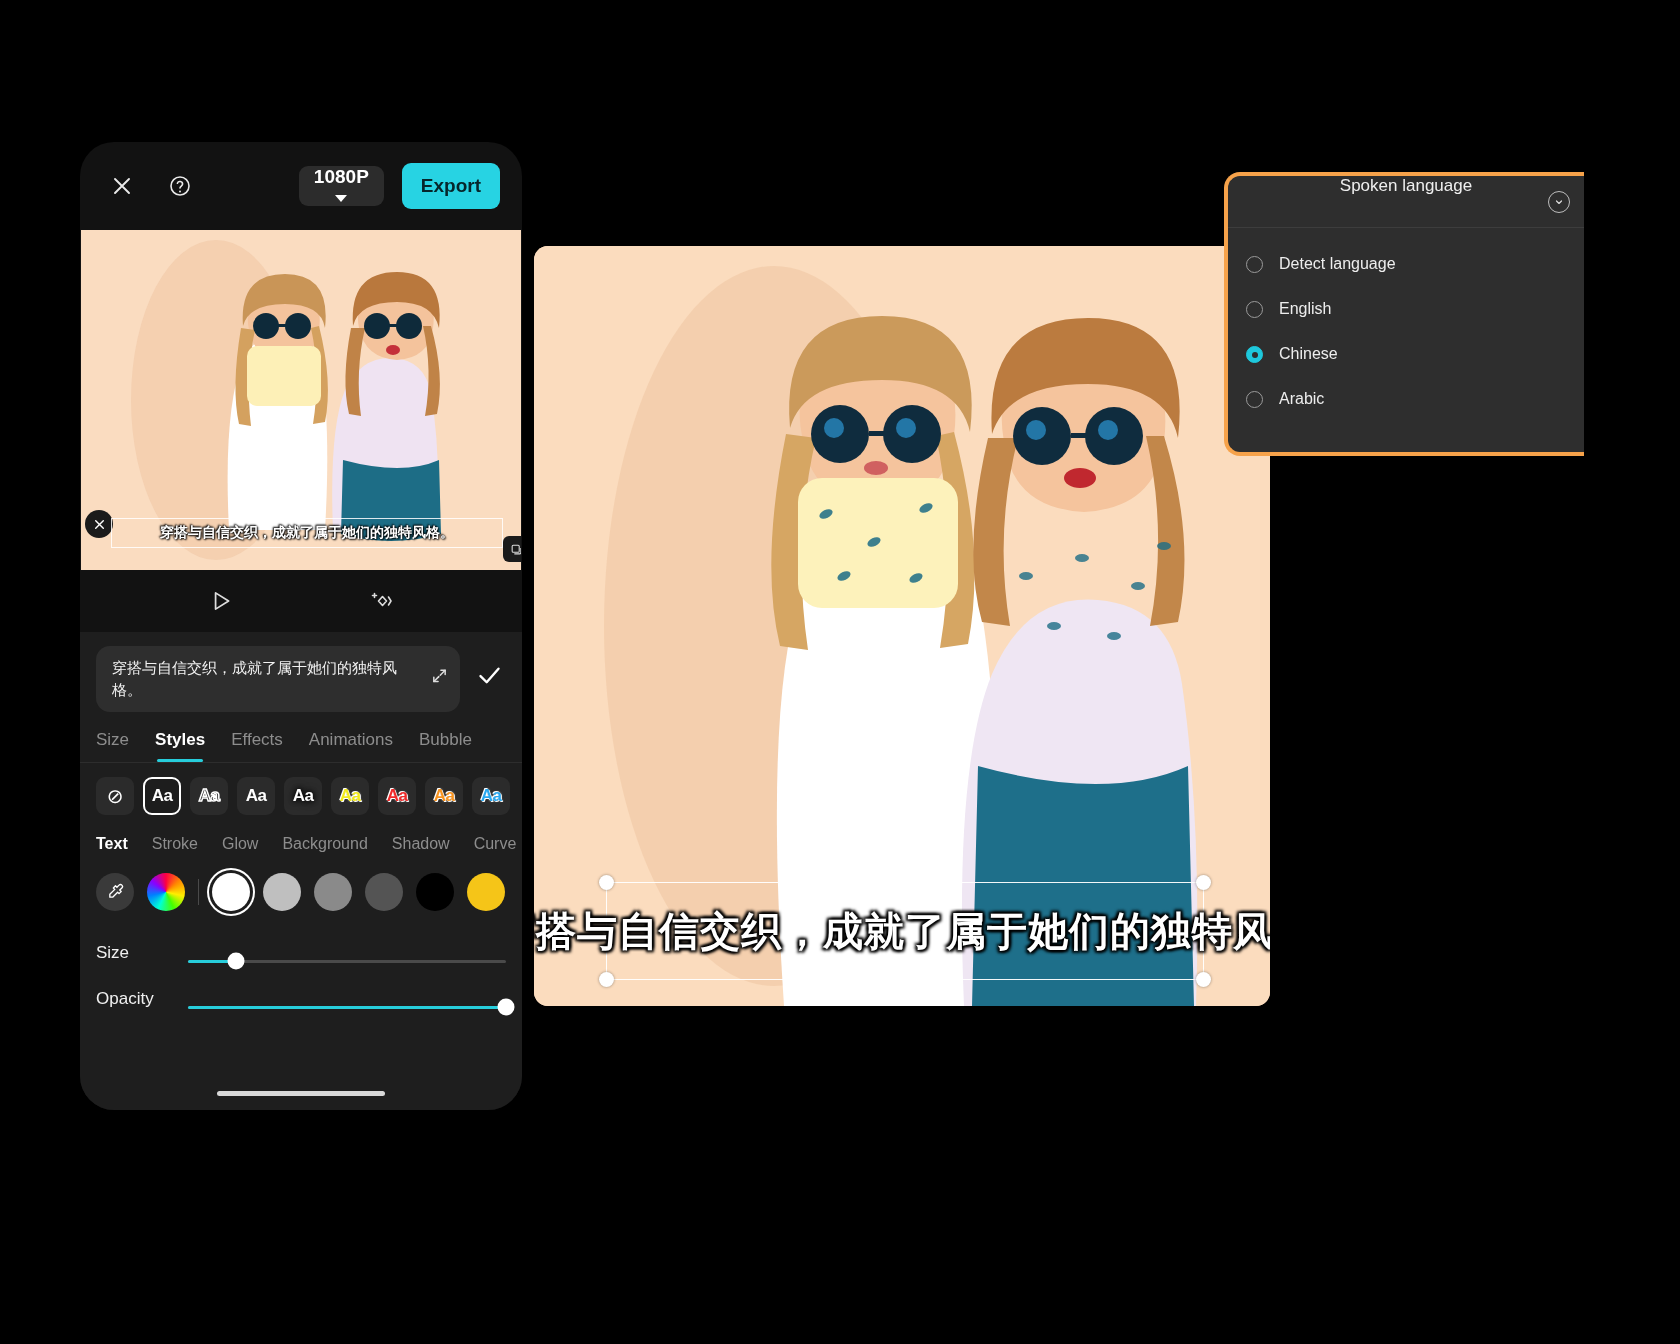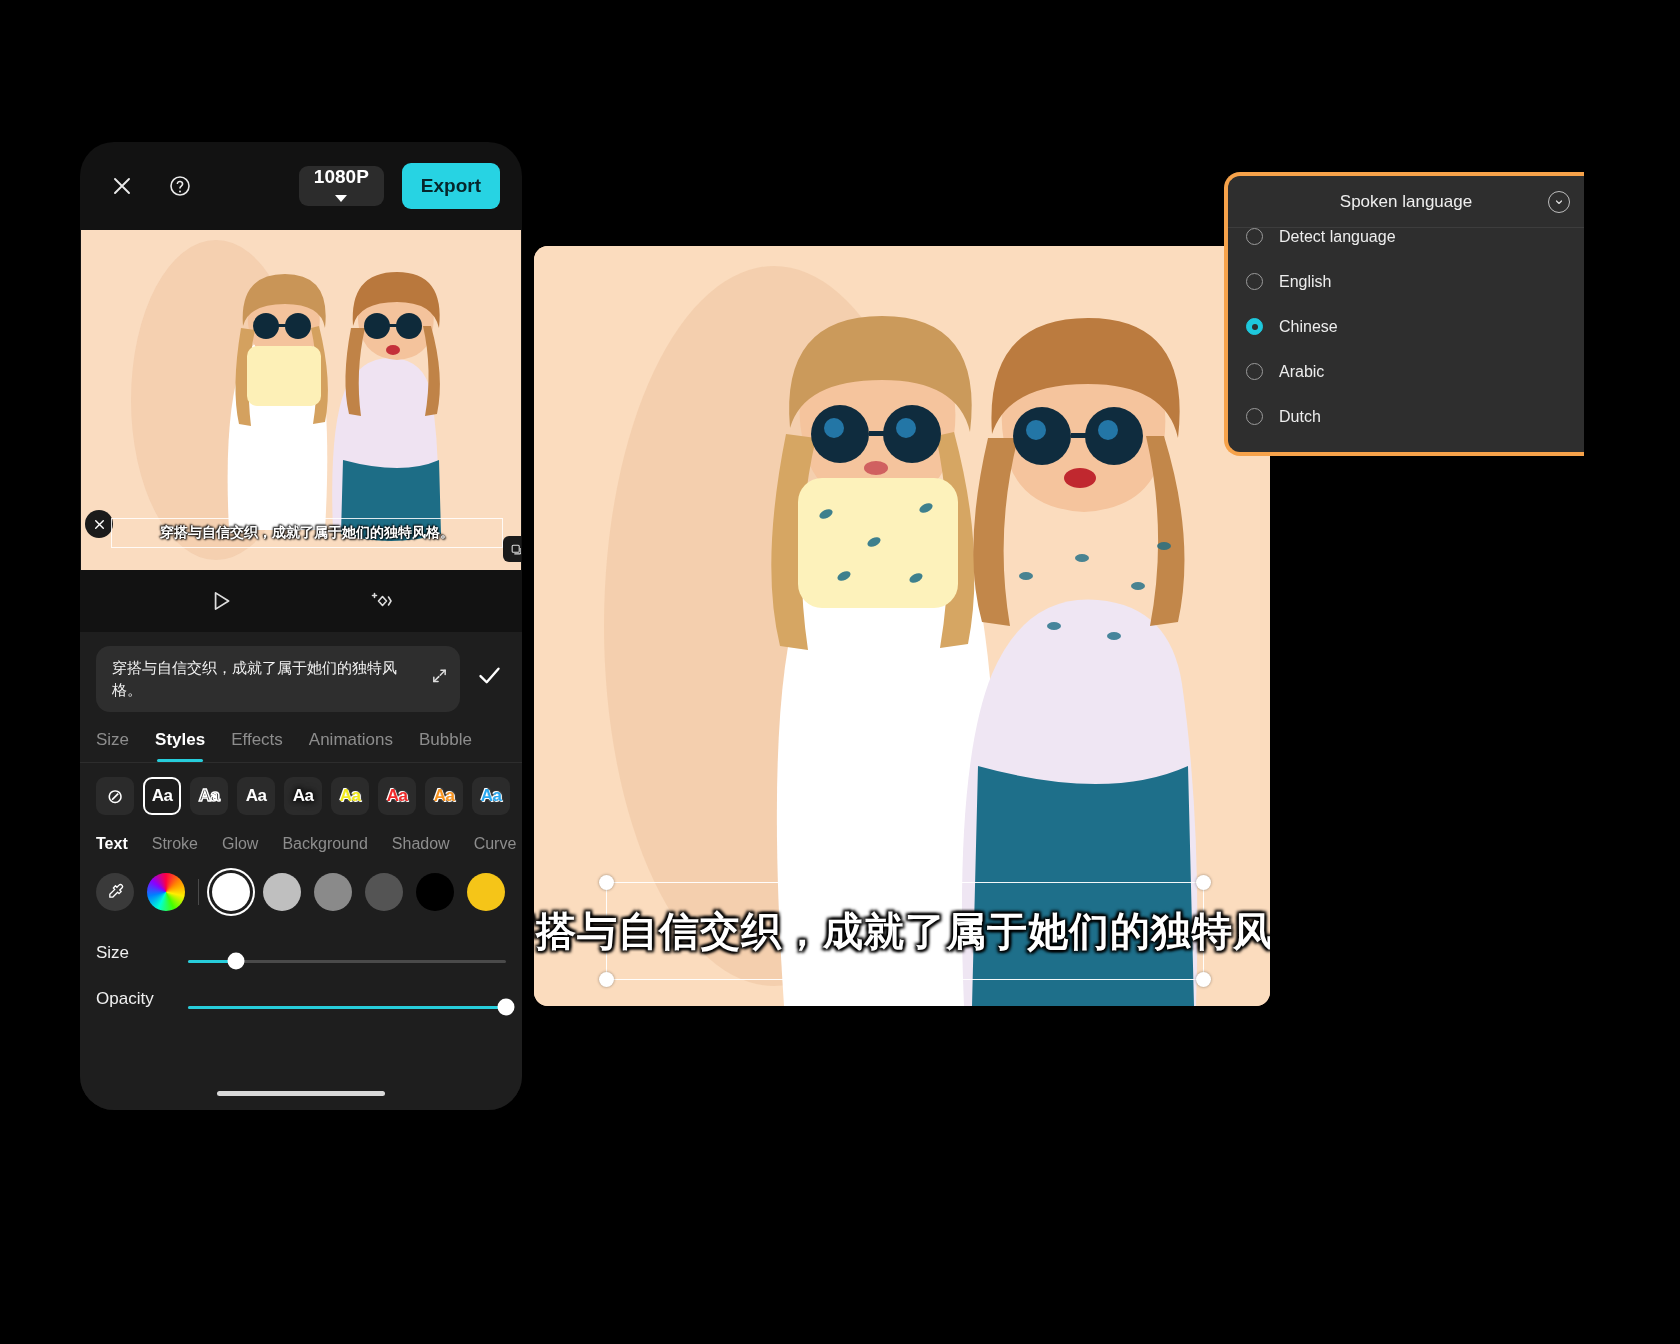--- a/index.html
+++ b/index.html
@@ -155,32 +155,32 @@
   .h-bl { left: -8px; bottom: -8px; } .h-br { right: -8px; bottom: -8px; }
 
   
   #lang {
     position: absolute; left: 1224px; top: 172px;
     width: 360px; height: 284px;
     background: #2e2e2e; border: 4px solid #f6a24a;
     border-radius: 16px 0 0 16px; border-right: none; overflow: hidden;
   }
   .lang-head {
-    height: 52px; display: flex; align-items: center; justify-content: center;
+    height: 52px; display: flex; align-items: flex-start; justify-content: center;
     position: relative; color: #efefef; font-size: 17px;
     border-bottom: 1px solid #3d3d3d;
   }
   .lang-collapse {
     position: absolute; right: 14px; top: 50%; transform: translateY(-50%);
     width: 22px; height: 22px; border-radius: 50%;
     border: 1.6px solid #bdbdbd; color: #d8d8d8;
     display: flex; align-items: center; justify-content: center; font-size: 11px;
   }
   .lang-row {
-    display: flex; align-items: flex-start; gap: 16px;
+    display: flex; align-items: flex-end; gap: 16px;
     height: 45px; padding: 0 0 0 18px; color: #ededed; font-size: 16px;
   }
   .radio {
     width: 17px; height: 17px; border-radius: 50%;
     border: 1.6px solid #9a9a9a; flex: none;
     display: flex; align-items: center; justify-content: center;
   }
   .radio.on { border-color: #1ec8dc; background: #1ec8dc; }
   .radio.on::after { content:""; width: 6px; height: 6px; border-radius: 50%; background: #2e2e2e; }
 
@@ -458,20 +458,16 @@
           <span>English</span>
         </div>
         <div class="lang-row">
           <span class="radio on"></span>
           <span>Chinese</span>
         </div>
         <div class="lang-row">
           <span class="radio"></span>
           <span>Arabic</span>
         </div>
-        <div class="lang-row">
-          <span class="radio"></span>
-          <span>Dutch</span>
-        </div>
       </div>
   </div>
 
 </div>
 
 </body></html>

